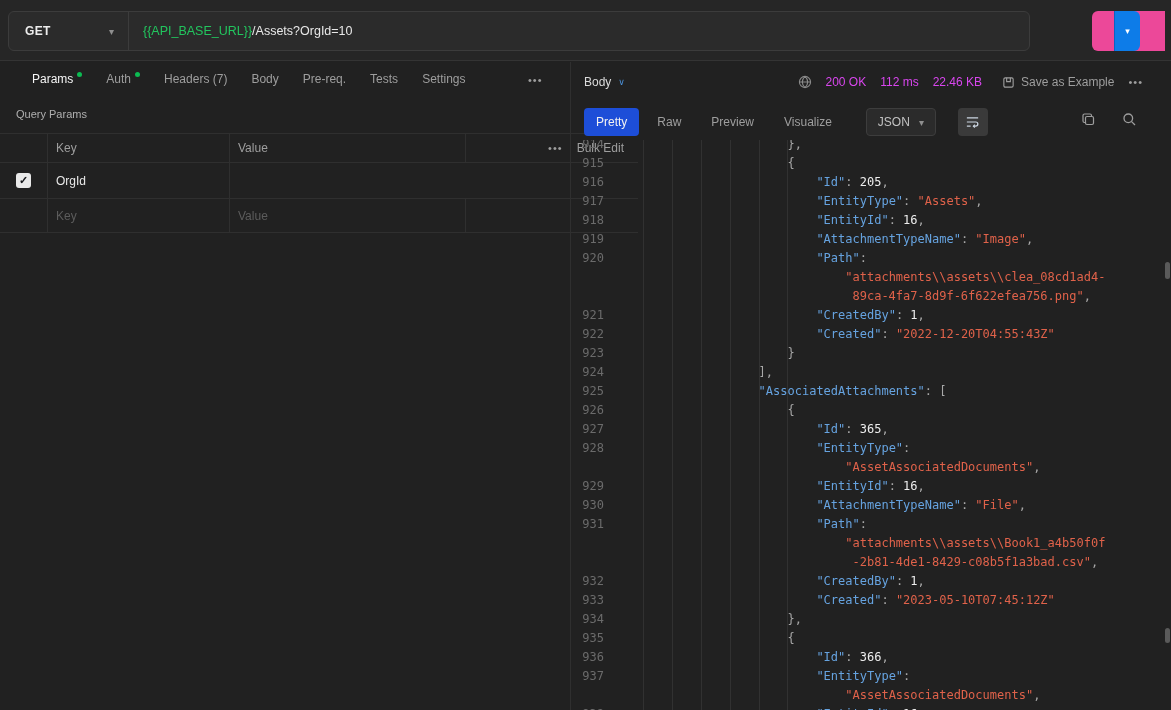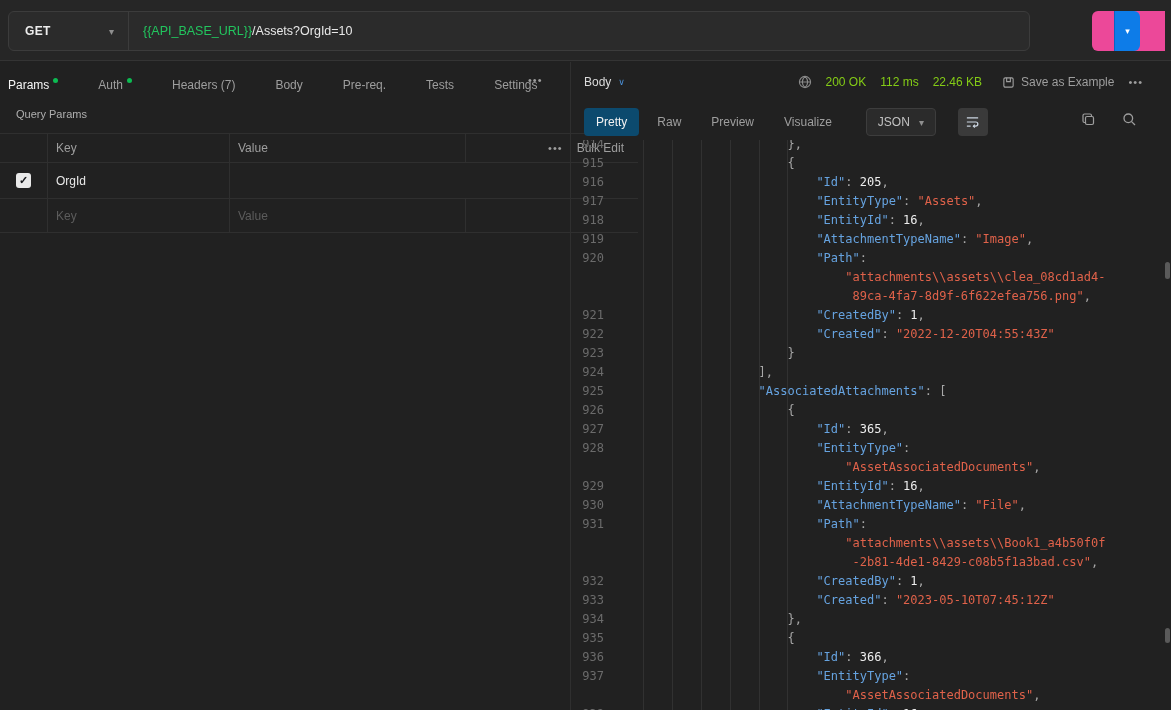--- a/index.html
+++ b/index.html
@@ -12,21 +12,21 @@
   .method{width:120px;height:100%;display:flex;align-items:center;justify-content:space-between;padding:0 14px 0 16px;border-right:1px solid #3c3c3c;cursor:pointer}
   .method .m{font-weight:bold;letter-spacing:.3px;color:#ededed}
   .chev{color:#8f8f8f;font-size:10px}
   .url{flex:1;padding:0 14px;font-size:12.5px;white-space:nowrap;overflow:hidden;cursor:text}
   .url .var{color:#22c55e}
   .send{position:absolute;left:1092px;top:11px;width:73px;height:40px;background:#ec4899;border-radius:6px 0 0 6px;display:flex;align-items:center;justify-content:center;font-weight:bold;font-size:10px;color:#fff;cursor:pointer}
   .sendcaret{position:absolute;left:1114px;top:11px;width:26px;height:40px;background:#0d7ce8;border-radius:0 6px 6px 0;border-left:1px solid #0a63c4;display:flex;align-items:center;justify-content:center;color:#fff;font-size:9px;cursor:pointer}
 
   
   .left{position:absolute;left:0;top:62px;width:571px;height:648px;border-right:1px solid #2f2f2f}
-  .ltabs{position:absolute;left:8px;top:10px;display:flex;gap:40px;align-items:flex-end;height:20px}
+  .ltabs{position:absolute;left:32px;top:10px;display:flex;gap:24px;align-items:flex-start;height:20px}
   .ltab{color:#9e9e9e;cursor:pointer;white-space:nowrap}
   .ltab.active{color:#f5f5f5}
   .dot{display:inline-block;width:5px;height:5px;border-radius:50%;background:#0cbb52;margin-left:4px;vertical-align:6px}
   .lmore{position:absolute;left:528px;top:12px;color:#9e9e9e;letter-spacing:1px;cursor:pointer;font-size:11px}
   .qp-title{position:absolute;left:16px;top:46px;font-size:11px;color:#b0b0b0}
   .ptable{position:absolute;left:0;top:71px;width:638px;border-top:1px solid #2f2f2f}
   .prow{display:flex;align-items:stretch;border-bottom:1px solid #2f2f2f}
   .prow.hdr{height:29px;color:#9e9e9e}
   .prow.r1{height:36px}
   .prow.r2{height:34px}
@@ -37,26 +37,26 @@
   .ph{color:#5c5c5c}
   .cb{width:15px;height:15px;background:#e9e9e9;border-radius:3px;display:flex;align-items:center;justify-content:center;color:#16181c;font-size:11px;font-weight:bold;cursor:pointer;line-height:1}
   .dots{letter-spacing:1px;font-size:11px;cursor:pointer}
 
   
   .resp{position:absolute;left:572px;top:62px;width:599px;height:648px}
   .rmeta{position:absolute;left:12px;top:8px;right:0;height:24px}
   .rbody{position:absolute;left:0;top:0;height:24px;display:flex;align-items:center;gap:7px;color:#dcdcdc;cursor:pointer}
   .chev2{color:#4a90d9;font-size:9px}
   .rstats{position:absolute;right:28px;top:0;height:24px;display:flex;align-items:center;gap:14px}
-  .green{color:#84cc16}
+  .green{color:#d946ef}
   .saveex{display:flex;align-items:center;gap:6px;color:#9e9e9e;cursor:pointer;margin-left:6px}
   .rmore{color:#9e9e9e;letter-spacing:1px;cursor:pointer;font-size:11px}
   .rtabs{position:absolute;left:12px;top:44px;height:32px;display:flex;align-items:center;gap:6px}
   .vtab{padding:7px 12px;color:#9e9e9e;border-radius:4px;cursor:pointer}
-  .vtab.active{background:#0c4a6e;color:#f2f2f2}
+  .vtab.active{background:#1d4ed8;color:#f2f2f2}
   .fmt{margin-left:16px;display:flex;align-items:center;gap:9px;padding:6px 11px;border:1px solid #3d3d3d;border-radius:4px;background:#2b2b2b;color:#c2c2c2;cursor:pointer}
   .wrapbtn{margin-left:16px;width:30px;height:28px;border-radius:4px;background:#3a3a3a;display:flex;align-items:center;justify-content:center;cursor:pointer}
   .ricons{position:absolute;right:34px;top:50px;display:flex;gap:26px;align-items:center}
   .icon{display:inline-flex;cursor:pointer}
 
   
   .codearea{position:absolute;left:0;top:78px;right:6px;bottom:0;overflow:hidden;font-family:"DejaVu Sans Mono",monospace;font-size:12px;line-height:19px}
   .guides{position:absolute;left:71px;top:0;bottom:0;font-family:"DejaVu Sans Mono",monospace;font-size:12px}
   .guide{position:absolute;top:0;bottom:0;width:1px;background:#313131}
   .code-lines{margin-top:-5px;position:relative}

